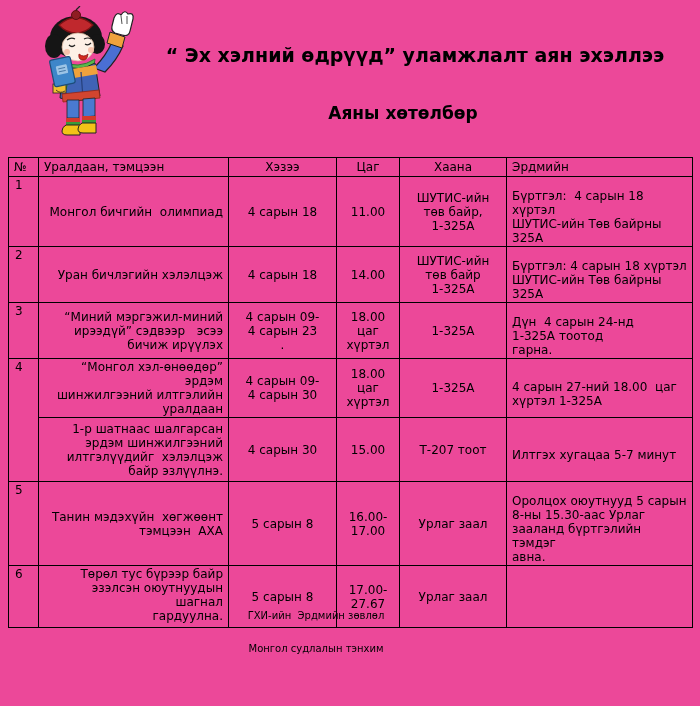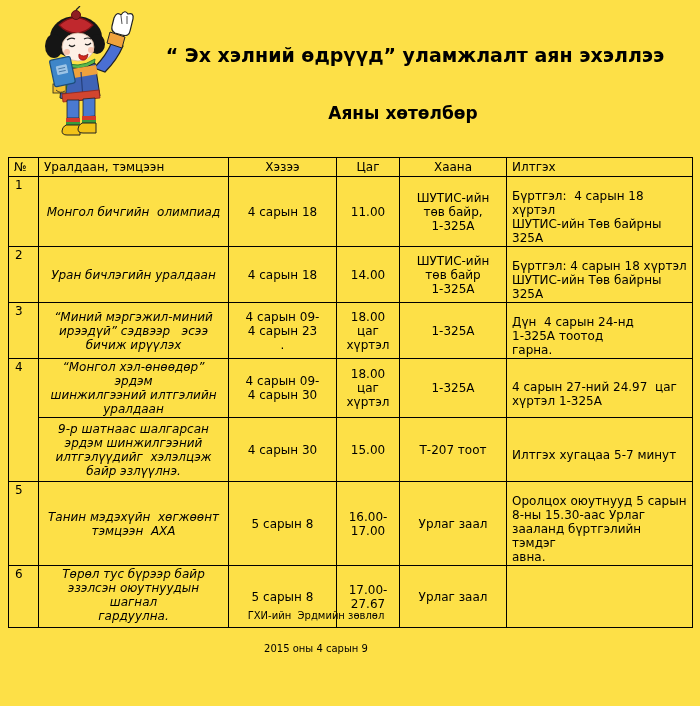--- a/index.html
+++ b/index.html
@@ -1,39 +1,39 @@
 <!DOCTYPE html>
 <html><head>
 <meta charset="utf-8">
 <style>
   * { margin:0; padding:0; box-sizing:border-box; }
   html,body { width:700px; height:706px; background:#ffffff;
     font-family:"DejaVu Sans","Liberation Sans",sans-serif; color:#000; }
-  .page { position:relative; width:700px; height:706px; background:#fde047; overflow:hidden; }
+  .page { position:relative; width:700px; height:706px; background:#ec4899; overflow:hidden; }
 
   .mascot { position:absolute; left:26px; top:6px; width:110px; height:130px; }
 
   .doc-title { position:absolute; top:44px; left:120px; width:590px;
     text-align:center; font-size:19px; font-weight:bold; white-space:pre-wrap; }
   .doc-subtitle { position:absolute; top:103px; left:103px; width:600px;
     text-align:center; font-size:17px; font-weight:bold; }
 
   table.schedule { position:absolute; top:157px; left:8px; width:684px;
     border-collapse:collapse; table-layout:fixed; font-size:12px; line-height:14px; }
   .schedule td, .schedule th { border:1px solid #000; padding:1px 5px;
     white-space:pre-wrap; overflow:hidden; font-weight:normal; vertical-align:middle; }
   .schedule col.c-no{width:30px;} .schedule col.c-event{width:190px;}
   .schedule col.c-date{width:108px;} .schedule col.c-time{width:63px;}
   .schedule col.c-venue{width:107px;} .schedule col.c-note{width:186px;}
 
   tr.hdr { height:19px; }
   .th-left { text-align:left; }
   .th-center { }
   td.no { vertical-align:top; text-align:left; padding-left:6px; }
-  td.event { text-align:center;font-style:italic; }
+  td.event { text-align:right; }
   td.event.vtop { vertical-align:top; }
   td.date, td.time, td.venue { text-align:center; }
   td.note { text-align:left; vertical-align:top; padding-top:12px; }
   td.note.vmid { vertical-align:middle; }
   tr.r1{height:46px;} tr.r2{height:49px;} tr.r3{height:45px;} tr.r4{height:46px;}
   tr.r4b{height:64px;} tr.r5{height:78px;} tr.r6{height:62px;}
 
   .doc-footer { position:absolute; top:608px; left:0; width:632px; text-align:center;
     font-size:10px; }
   .doc-footer p { margin:0 0 18px 0; line-height:15px; white-space:pre-wrap; }
@@ -108,37 +108,37 @@
         <col class="c-venue">
         <col class="c-note">
     </colgroup>
     <tbody>
         <tr class="hdr">
       <th class="th-left">№</th>
       <th class="th-left">Уралдаан, тэмцээн</th>
       <th class="th-center">Хэзээ</th>
       <th class="th-center">Цаг</th>
       <th class="th-center">Хаана</th>
-      <th class="th-left">Илтгэх</th>
+      <th class="th-left">Эрдмийн</th>
     </tr>
     <tr class="r1">
       <td class="no">1</td>
       <td class="event">Монгол бичгийн  олимпиад</td>
       <td class="date">4 сарын 18</td>
       <td class="time">11.00</td>
       <td class="venue">ШУТИС-ийн
 төв байр,
 1-325А</td>
       <td class="note">Бүртгэл:  4 сарын 18 хүртэл
 ШУТИС-ийн Төв байрны
 325А</td>
     </tr>
     <tr class="r2">
       <td class="no">2</td>
-      <td class="event">Уран бичлэгийн уралдаан</td>
+      <td class="event">Уран бичлэгийн хэлэлцэж</td>
       <td class="date">4 сарын 18</td>
       <td class="time">14.00</td>
       <td class="venue">ШУТИС-ийн
 төв байр
 1-325А</td>
       <td class="note">Бүртгэл: 4 сарын 18 хүртэл
 ШУТИС-ийн Төв байрны
 325А</td>
     </tr>
     <tr class="r3">
@@ -161,25 +161,25 @@
       <td class="no" rowspan="2">4</td>
       <td class="event">“Монгол хэл-өнөөдөр” эрдэм
 шинжилгээний илтгэлийн
 уралдаан</td>
       <td class="date">4 сарын 09-
 4 сарын 30</td>
       <td class="time">18.00
 цаг
 хүртэл</td>
       <td class="venue">1-325А</td>
-      <td class="note vmid">4 сарын 27-ний 24.97  цаг
+      <td class="note vmid">4 сарын 27-ний 18.00  цаг
 хүртэл 1-325А</td>
     </tr>
     <tr class="r4b">
-      <td class="event">9-р шатнаас шалгарсан
+      <td class="event">1-р шатнаас шалгарсан
 эрдэм шинжилгээний
 илтгэлүүдийг  хэлэлцэж
 байр эзлүүлнэ.</td>
       <td class="date">4 сарын 30</td>
       <td class="time">15.00</td>
       <td class="venue">Т-207 тоот</td>
       <td class="note vmid">Илтгэх хугацаа 5-7 минут</td>
     </tr>
     <tr class="r5">
       <td class="no">5</td>
@@ -203,16 +203,16 @@
       <td class="time">17.00-
 27.67</td>
       <td class="venue">Урлаг заал</td>
       <td class="note"></td>
     </tr>
   </tbody>
     </table>
 
   <div class="doc-footer">
     <p>ГХИ-ийн  Эрдмийн зөвлөл</p>
-    <p>2015 оны 4 сарын 9</p>
+    <p>Монгол судлалын тэнхим</p>
   </div>
 
 </div>
 
 </body></html>

